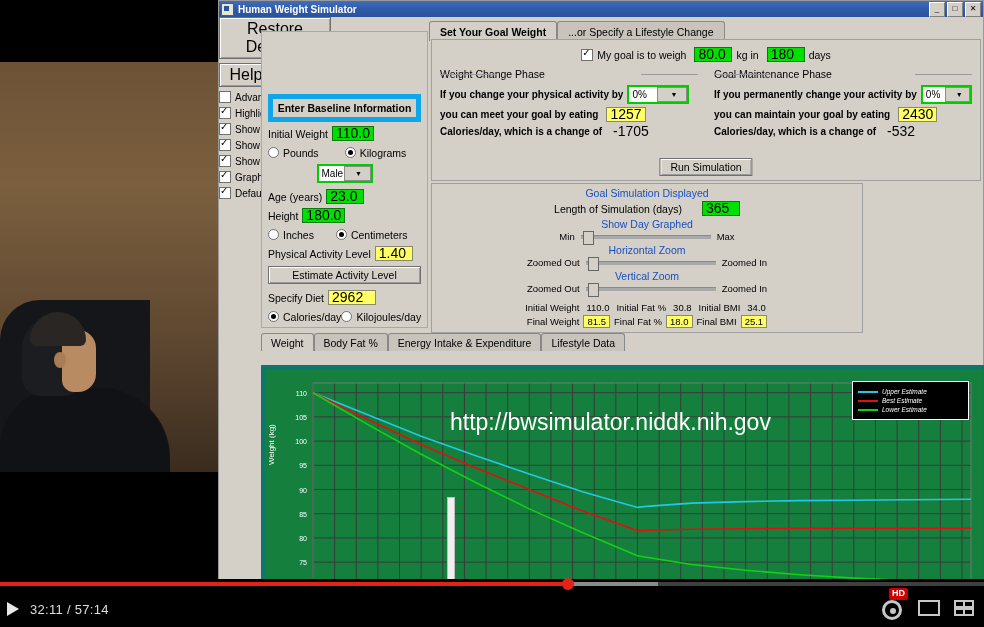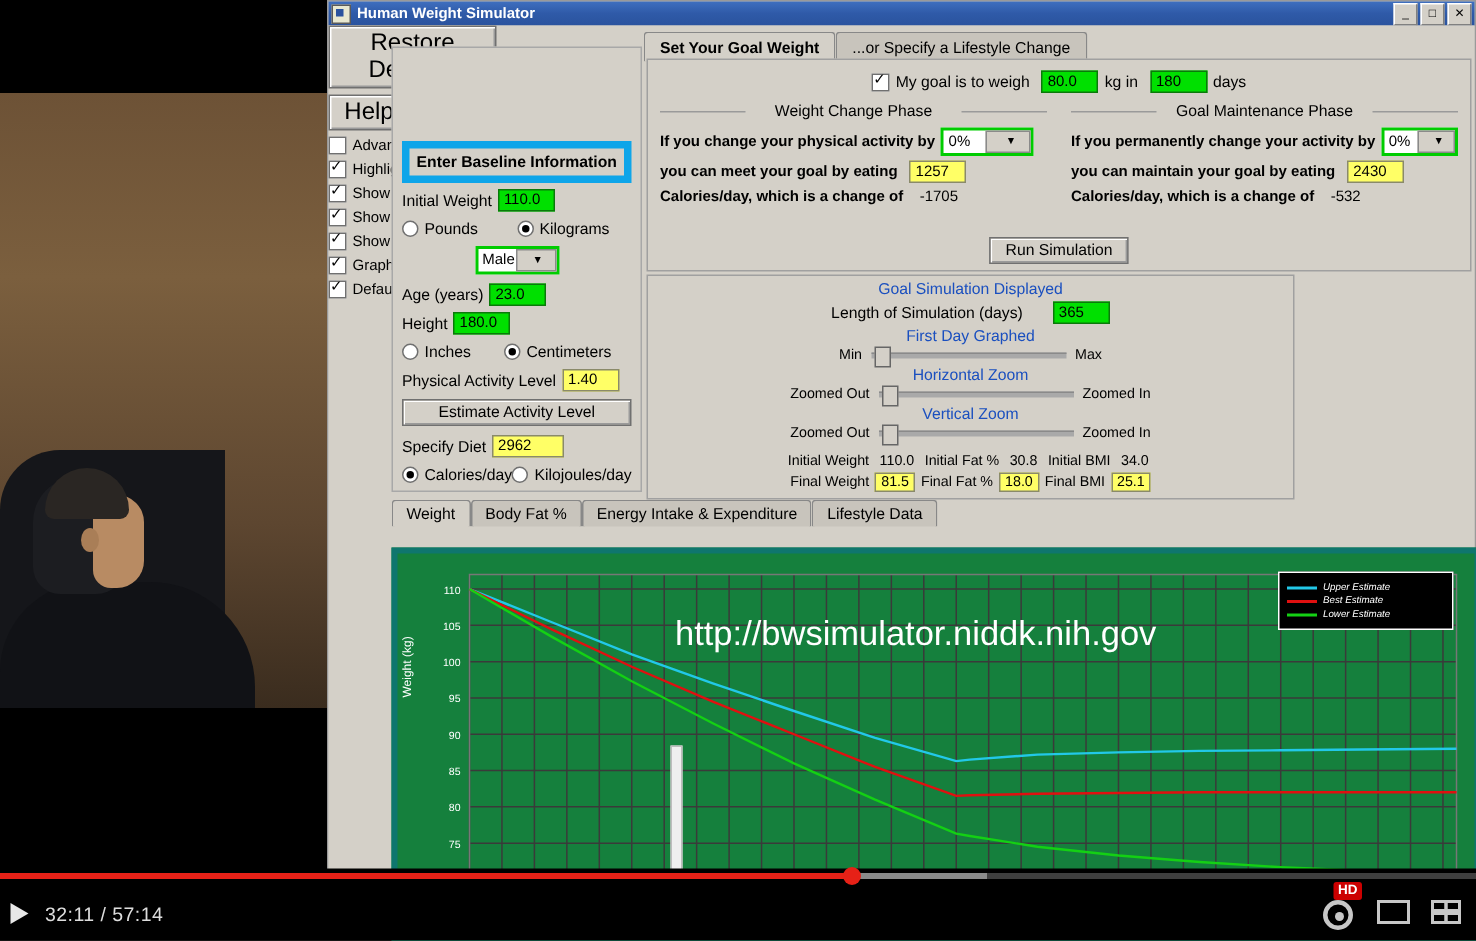--- a/index.html
+++ b/index.html
@@ -63,41 +63,41 @@
 
   .panel{position:absolute;border:1px solid #9a9a9a;background:#d4d0c8;}
 
   
   .baseline{left:42px;top:14px;width:165px;height:295px;background:#d4d0c8;border:1px solid #a8a8a8;}
   .baseline-inner{position:absolute;left:0;top:62px;width:100%;}
   .grp-title{margin:0 6px;border:5px solid #0ea5e9;background:#d4d0c8;text-align:center;font-size:10.5px;
     font-weight:bold;padding:3px 0;}
   .row{display:flex;align-items:center;font-size:10.5px;margin:4px 6px 0;height:15px;}
   .row .lbl{white-space:nowrap;}
-  .val{background:#ffff66;border:1px solid #8a8a6a;font-size:10px;padding:0 3px;height:13px;line-height:13px;
+  .val{background:#ffff66;border:1px solid #8a8a6a;font-size:14px;padding:0 3px;height:13px;line-height:13px;
     margin-left:4px;min-width:30px;}
   .val.green{background:#00e000;border-color:#0a7a0a;}
   .val.plain{background:#d4d0c8;border:none;}
   .radio{width:9px;height:9px;border-radius:50%;border:1px solid #707070;background:#fff;display:inline-block;
     margin-right:4px;position:relative;flex:none;}
   .radio.on:after{content:"";position:absolute;left:2px;top:2px;width:5px;height:5px;background:#000;border-radius:50%;}
   .combo{display:flex;align-items:center;border:2px solid #00cc00;background:#fff;height:15px;width:52px;font-size:10px;}
   .combo span{flex:1;padding-left:3px;}
   .combo .arrow{width:13px;height:13px;background:#d4d0c8;border:1px solid #8a8a8a;display:flex;align-items:center;justify-content:center;font-size:7px;}
   .btn{border:1px solid #707070;background:#d4d0c8;font-size:10.5px;text-align:center;padding:2px 6px;
     box-shadow:inset 1px 1px 0 #fff, inset -1px -1px 0 #9a9a9a;}
 
   
   .goal-panel{left:212px;top:22px;width:548px;height:140px;border:1px solid #a0a0a0;}
   .goal-line{display:flex;align-items:center;font-size:10.5px;justify-content:center;margin-top:7px;gap:4px;}
   .chk{width:10px;height:10px;border:1px solid #707070;background:#fff;position:relative;display:inline-block;flex:none;}
   .chk.on:after{content:"✓";position:absolute;left:0px;top:-3px;font-size:10px;color:#000;}
   .two-col{display:flex;margin-top:6px;}
   .col{width:50%;padding:0 8px;box-sizing:border-box;}
-  .col-head{text-align:center;font-size:10.5px;position:relative;margin-bottom:5px;}
+  .col-head{font-size:10.5px;position:relative;margin-bottom:5px;}
   .col-head:before,.col-head:after{content:"";position:absolute;top:50%;width:22%;height:1px;background:#9a9a9a;}
   .col-head:before{left:0;}.col-head:after{right:0;}
   .frow{display:flex;align-items:center;font-size:10px;margin-top:3px;gap:4px;}
   .frow .flbl{white-space:nowrap;font-weight:bold;}
   .combo2{display:flex;align-items:center;border:2px solid #00cc00;background:#fff;height:15px;width:58px;font-size:10px;}
   .combo2 span{flex:1;padding-left:3px;}
   .combo2 .arrow{width:14px;height:13px;background:#d4d0c8;border:1px solid #8a8a8a;display:flex;align-items:center;justify-content:center;font-size:7px;}
   .run-btn{position:absolute;left:50%;transform:translateX(-50%);bottom:4px;border:1px solid #707070;background:#d4d0c8;
     font-size:10.5px;padding:2px 10px;box-shadow:inset 1px 1px 0 #fff, inset -1px -1px 0 #9a9a9a;}
 
@@ -289,21 +289,21 @@
       </div>
 
       <div class="panel sim-panel">
         <div class="sim-title">Goal Simulation Displayed</div>
 
         <div class="sim-row">
           <span>Length of Simulation (days)</span>
           <span class="val green">365</span>
         </div>
 
-        <div class="slider-label">First Day Graphed</div>
+        <div class="slider-label">Show Day Graphed</div>
         <div class="slider-wrap">
           <span>Min</span>
           <div class="track">
               <div class="thumb" style="left:2px"></div>
             </div>
           <span>Max</span>
         </div>
 
         <div class="slider-label">Horizontal Zoom</div>
         <div class="slider-wrap">

